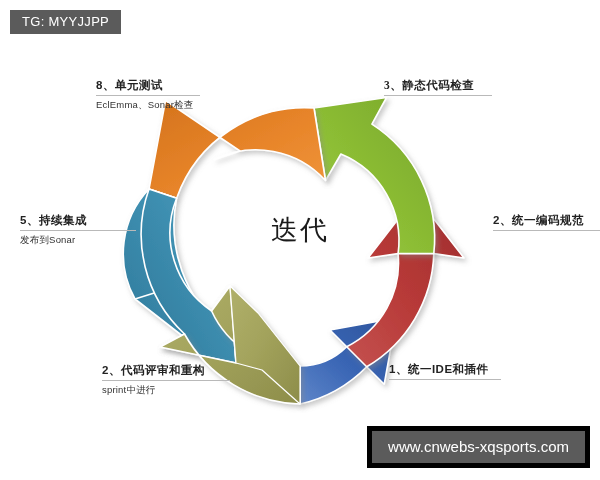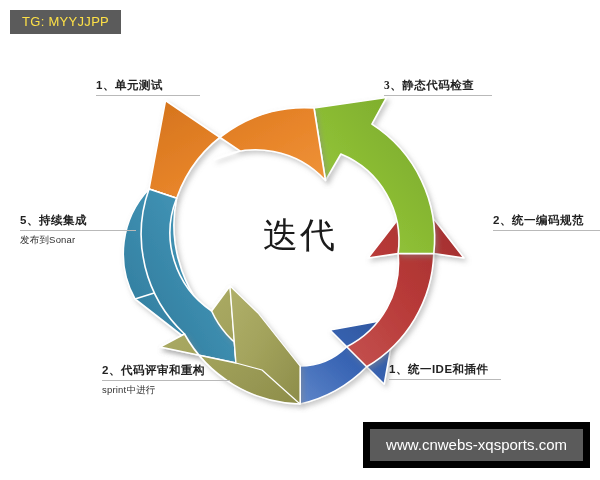--- a/index.html
+++ b/index.html
@@ -20,41 +20,41 @@
     top: 0;
     width: 600px;
     height: 480px;
   }
   
   .tag-badge {
     position: absolute;
     left: 10px;
     top: 10px;
     background: #5b5b5b;
-    color: #fde047;
+    color: #ffffff;
     font-size: 13px;
     letter-spacing: 0.3px;
     padding: 5px 12px 6px 12px;
     line-height: 1;
     z-index: 40;
     white-space: nowrap;
   }
   
   .watermark {
     position: absolute;
     right: 10px;
     bottom: 12px;
     background: #5b5b5b;
     color: #ffffff;
     font-size: 15px;
     padding: 8px 16px 9px 16px;
     line-height: 1;
     z-index: 40;
     white-space: nowrap;
-    border: 7px solid #000000;
+    border: 5px solid #000000;
   }
   
   .diagram {
     position: absolute;
     left: 0;
     top: 0;
     width: 600px;
     height: 480px;
     z-index: 10;
   }
@@ -64,21 +64,21 @@
     top: 0;
   }
   
   .center-label {
     position: absolute;
     left: 250px;
     top: 212px;
     width: 100px;
     text-align: center;
     font-family: "DejaVu Serif", "Liberation Serif", serif;
-    font-size: 35px;
+    font-size: 27px;
     color: #1b1b1b;
     letter-spacing: 2px;
     z-index: 20;
     user-select: none;
   }
   
   .callout {
     position: absolute;
     z-index: 30;
     line-height: 1.25;
@@ -245,22 +245,23 @@
                  L 300 404
                  L 262.0 370.0
                  L 236.0 363.0
                  Z" fill="url(#gradOlive)" stroke="#ffffff" stroke-width="1.2" stroke-linejoin="round"></path>
       </g>
     </svg>
 
     <div class="center-label">迭代</div>
 
     <div class="callout callout-4">
-      <div class="c-title">1、单元测试</div>
-      <div class="c-rule"></div>
+      <div class="c-title">8、单元测试</div>
+      <div class="c-rule"></div>
+      <div class="c-sub">EclEmma、Sonar检查</div>
     </div>
 
     <div class="callout callout-3">
       <div class="c-title">3、静态代码检查</div>
       <div class="c-rule"></div>
     </div>
 
     <div class="callout callout-2">
       <div class="c-title">2、统一编码规范</div>
       <div class="c-rule"></div>

